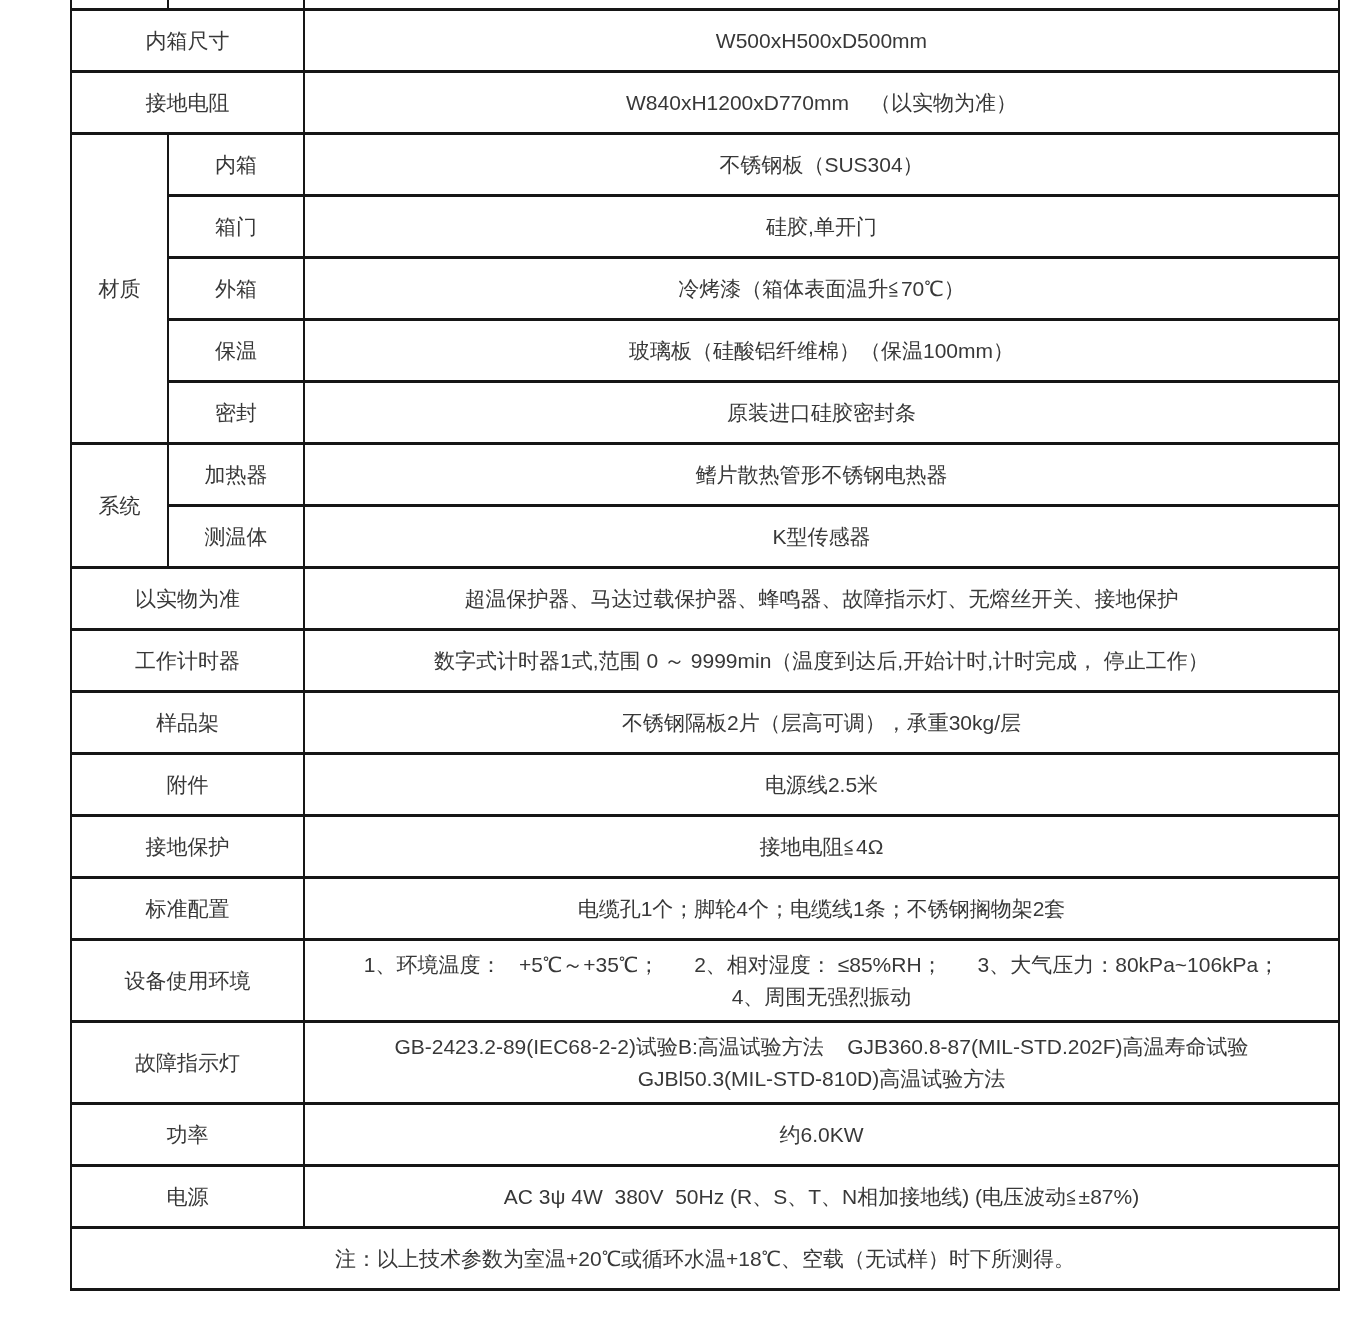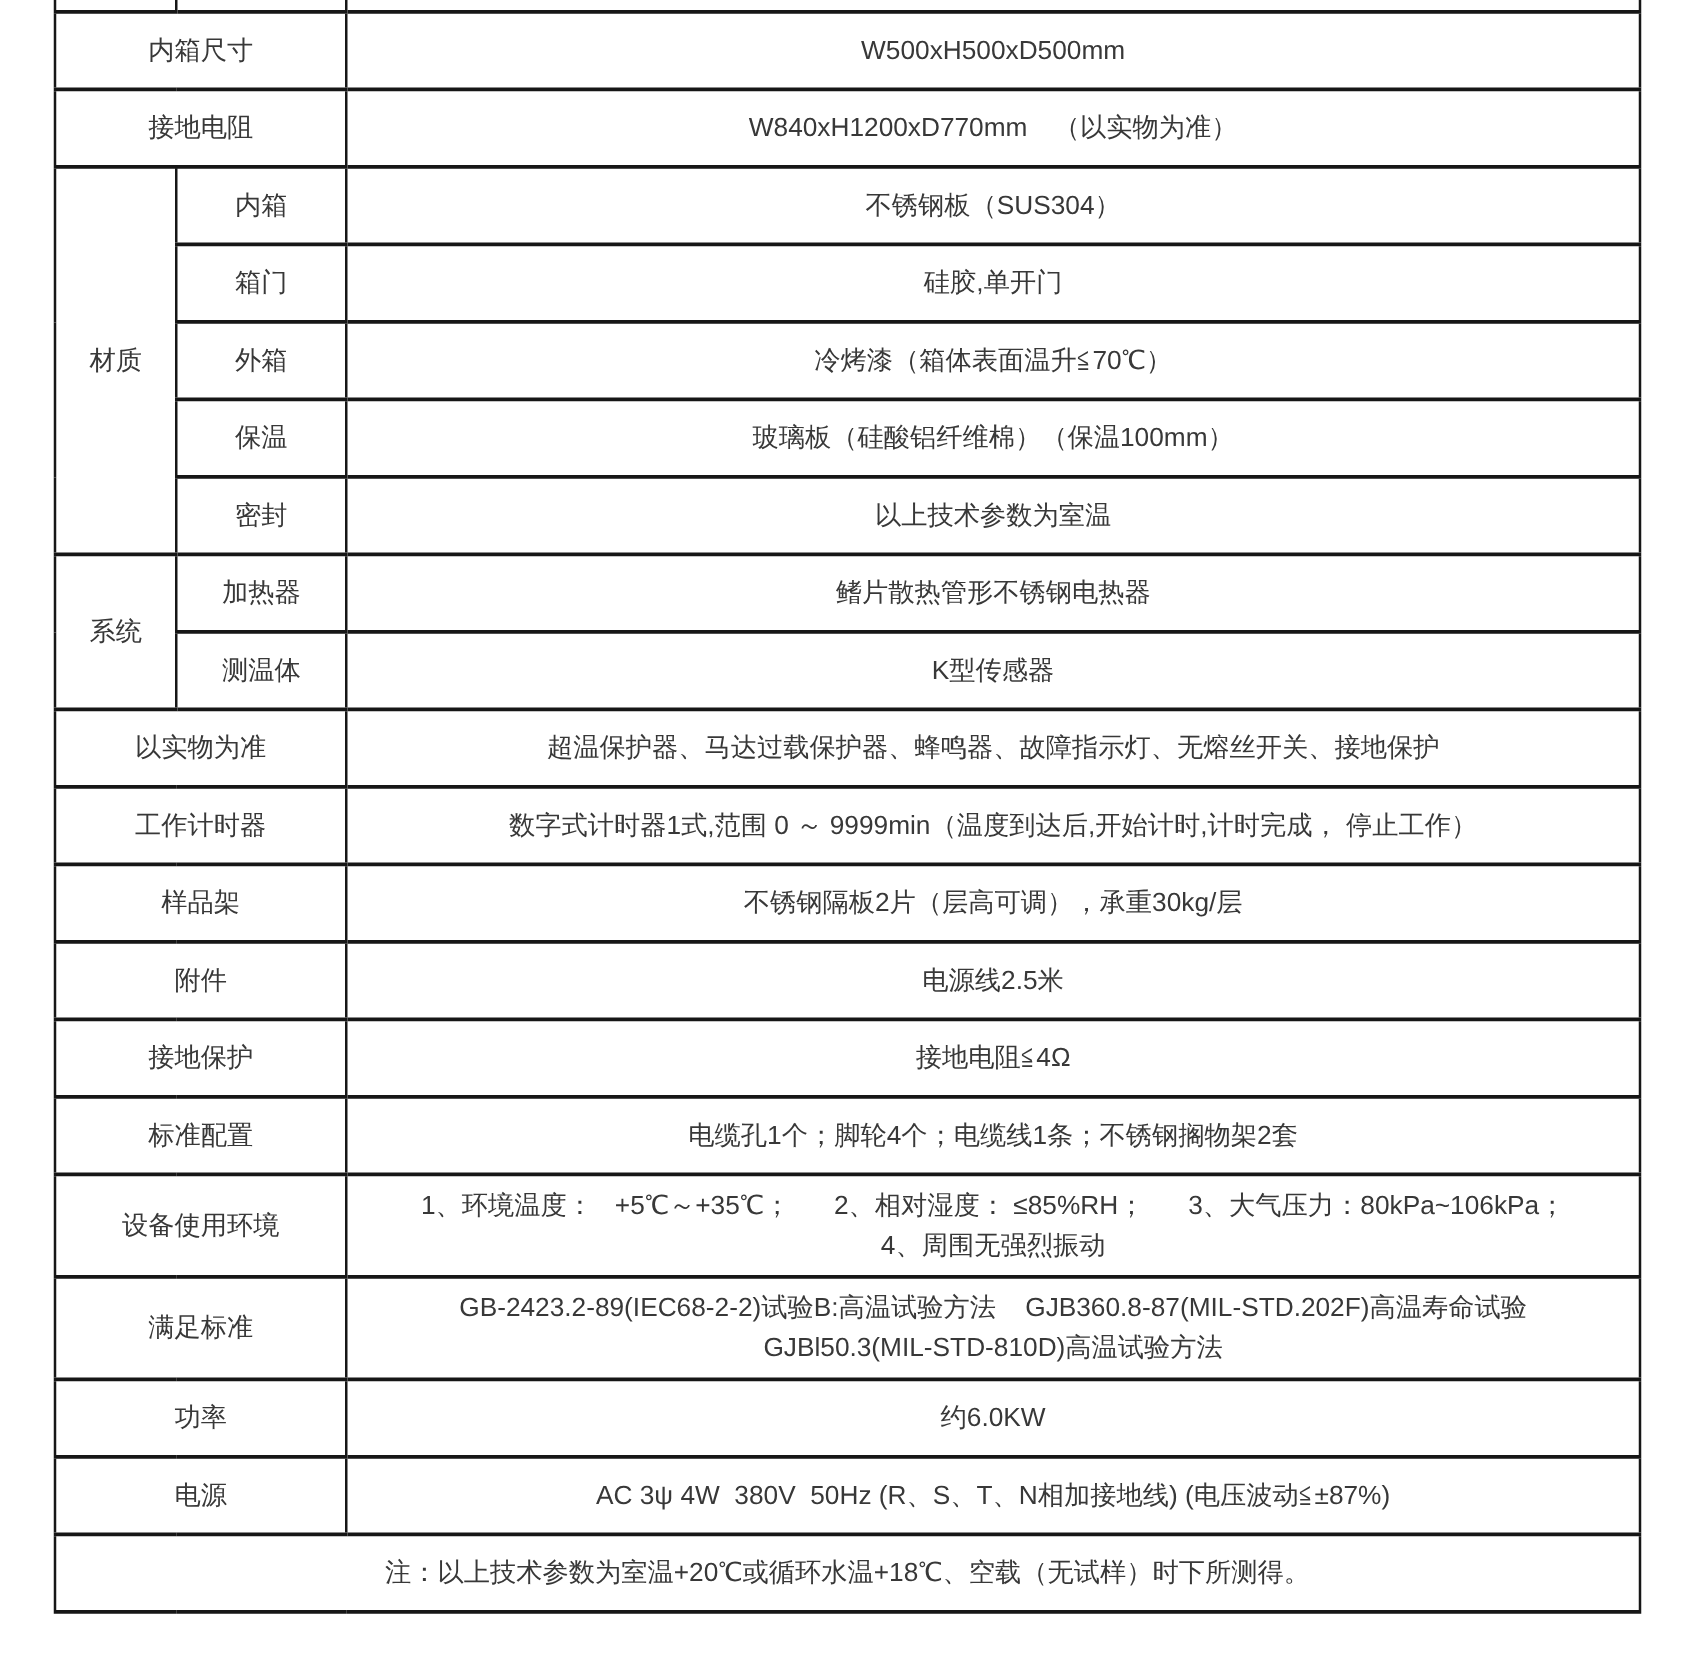--- a/index.html
+++ b/index.html
@@ -8,21 +8,21 @@
     background: #ffffff;
   }
   body {
     width: 1360px;
     height: 1326px;
     font-family: "Liberation Sans", sans-serif;
     color: #383838;
   }
   table.spec {
     border-collapse: collapse;
-    margin-left: 43px;
+    margin-left: 70px;
     width: 1268px;
     table-layout: fixed;
   }
   table.spec td {
     border: 2px solid #161616;
     border-top-width: 3px;
     border-bottom-width: 3px;
     text-align: center;
     vertical-align: middle;
     font-size: 21px;
@@ -84,21 +84,21 @@
   <tr class="std">
     <td>外箱</td>
     <td>冷烤漆（箱体表面温升≦70℃）</td>
   </tr>
   <tr class="std">
     <td class="sh">保温</td>
     <td class="sh">玻璃板（硅酸铝纤维棉）（保温100mm）</td>
   </tr>
   <tr class="std">
     <td>密封</td>
-    <td>以上技术参数为室温</td>
+    <td>原装进口硅胶密封条</td>
   </tr>
 
   <tr class="std">
     <td rowspan="2" class="group">系统</td>
     <td class="sh">加热器</td>
     <td class="sh">鳍片散热管形不锈钢电热器</td>
   </tr>
   <tr class="std">
     <td>测温体</td>
     <td>K型传感器</td>
@@ -128,21 +128,21 @@
     <td colspan="2">标准配置</td>
     <td>电缆孔1个；脚轮4个；电缆线1条；不锈钢搁物架2套</td>
   </tr>
 
   <tr class="tall">
     <td colspan="2" class="sh">设备使用环境</td>
     <td class="sh">1、环境温度：   +5℃～+35℃；      2、相对湿度： ≤85%RH；      3、大气压力：80kPa~106kPa；
 4、周围无强烈振动</td>
   </tr>
   <tr class="tall">
-    <td colspan="2">满足标准</td>
+    <td colspan="2">故障指示灯</td>
     <td>GB-2423.2-89(IEC68-2-2)试验B:高温试验方法    GJB360.8-87(MIL-STD.202F)高温寿命试验
 GJBl50.3(MIL-STD-810D)高温试验方法</td>
   </tr>
 
   <tr class="std">
     <td colspan="2" class="sh">功率</td>
     <td class="sh">约6.0KW</td>
   </tr>
   <tr class="std">
     <td colspan="2">电源</td>

